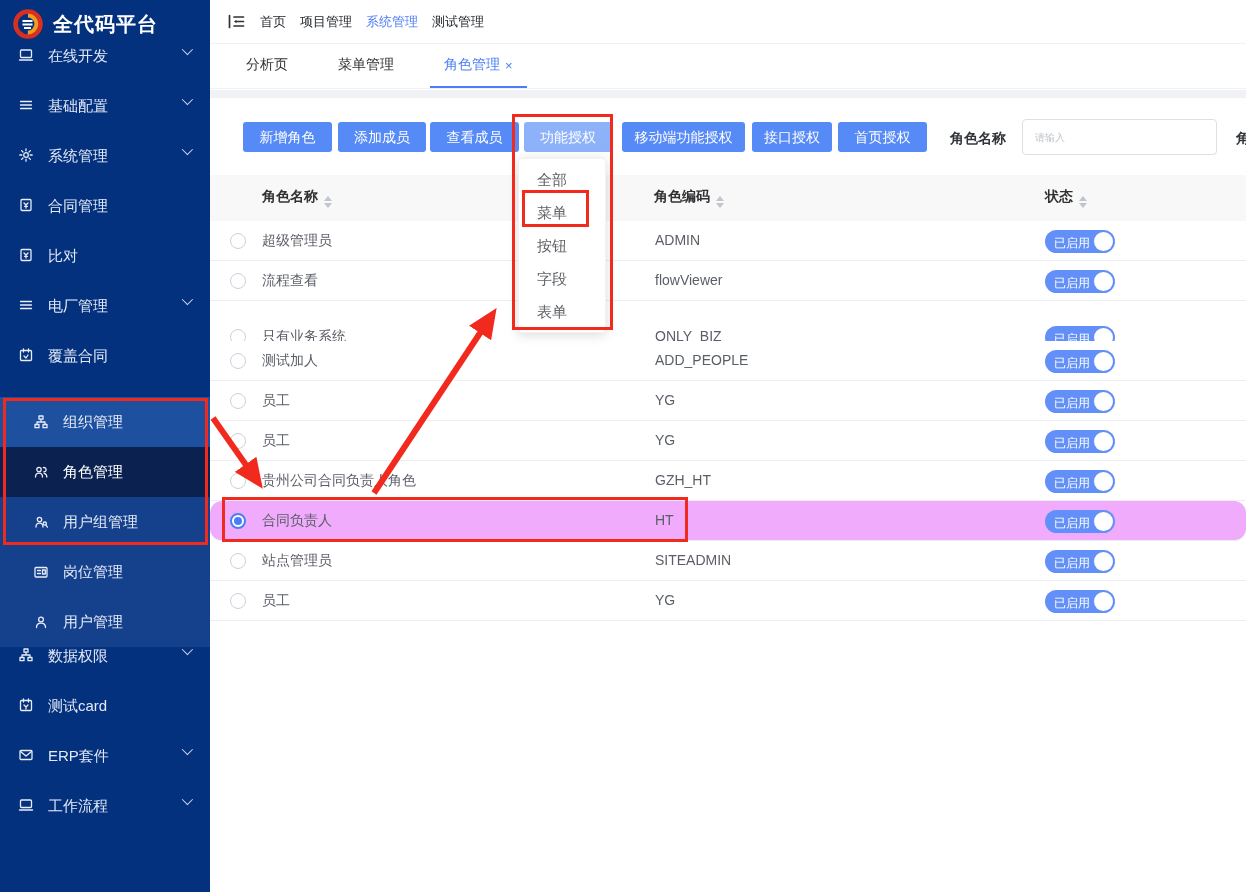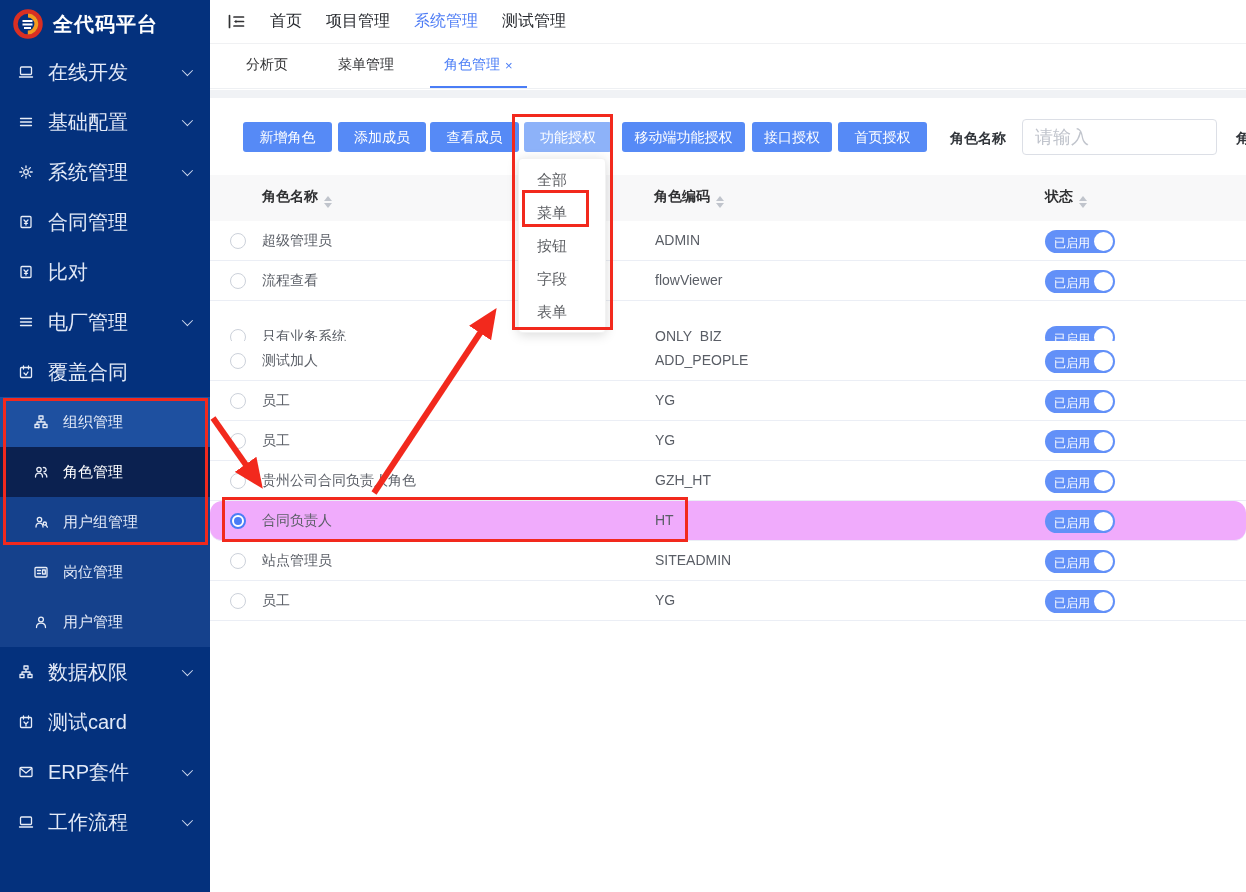--- a/index.html
+++ b/index.html
@@ -5,51 +5,51 @@
   * { box-sizing: border-box; margin: 0; padding: 0; }
   html,body { width:1246px; height:892px; }
   body { font-family:"Liberation Sans","DejaVu Sans",sans-serif; background:#fff; position:relative; overflow:hidden; }
   .screen { position:absolute; inset:0; width:1246px; height:892px; overflow:hidden; }
 
   
   .sidebar { position:absolute; left:0; top:0; width:210px; height:892px; background:#04317d; z-index:10; }
   .logo-row { height:48px; display:flex; align-items:center; padding-left:12px; }
   .logo-title { color:#fff; font-size:20px; font-weight:bold; margin-left:9px; letter-spacing:1px; }
   .menu { position:absolute; top:47px; left:0; right:0; }
-  .m-item { height:50px; display:flex; align-items:center; padding:0 16px 0 18px; color:#e2e9f7; font-size:20px; cursor:pointer; }
+  .m-item { height:50px; display:flex; padding:0 16px 0 18px; color:#e2e9f7; font-size:15px; cursor:pointer; }
   .m-item .icon { width:16px; height:16px; flex:0 0 16px; display:flex; }
   .m-item .lab { margin-left:14px; flex:1; white-space:nowrap; }
   .chev { width:8px; height:8px; border-right:1.6px solid #cfd9ee; border-bottom:1.6px solid #cfd9ee; margin-right:4px; }
   .chev.down { transform:rotate(45deg) translateY(-2px); }
   .chev.up { transform:rotate(-135deg) translateY(-2px); }
   .submenu { background:#15418c; }
   .s-item { height:50px; display:flex; align-items:center; padding:0 16px 0 33px; color:#e2e9f7; font-size:15px; cursor:pointer; }
   .s-item .icon { width:16px; height:16px; flex:0 0 16px; display:flex; }
   .s-item .lab { margin-left:14px; }
   .s-item.highlight { background:#1e50a0; }
   .s-item.active { background:#0b2150; color:#fff; }
   svg.ic { stroke:#e8edf7; fill:none; stroke-width:1.3; stroke-linecap:round; stroke-linejoin:round; }
 
   
   .main { position:absolute; left:210px; top:0; width:1036px; height:892px; background:#fff; overflow:hidden; }
   .topnav { position:absolute; left:0; top:0; right:0; height:44px; border-bottom:1px solid #f0f1f3; display:flex; align-items:center; }
   .fold { margin-left:17px; display:flex; cursor:pointer; }
-  .nav-item { font-size:16px; color:#26292e; margin-left:24px; cursor:pointer;font-family:Liberation Serif, serif; }
+  .nav-item { font-size:13px; color:#26292e; margin-left:14px; cursor:pointer;font-family:Liberation Serif, serif; }
   .nav-item.active { color:#4f7df5; }
   .tabbar { position:absolute; left:0; top:44px; right:0; height:45px; border-bottom:1px solid #eef0f3; display:flex; align-items:stretch; }
   .tab { font-size:14px; color:#303133; margin-left:22px; display:flex; align-items:center; padding:0 14px; cursor:pointer; border-bottom:2px solid transparent; }
   .tab.active { color:#4a7df6; border-bottom-color:#4a7df6; }
   .tab .x { margin-left:5px; font-size:13px; color:#4a7df6; }
   .graystrip { position:absolute; left:0; top:90px; right:0; height:8px; background:#f0f2f5; }
 
   
   .btn { position:absolute; top:122px; height:30px; background:#568af6; color:#fff; font-size:14px; border:none; border-radius:3px; cursor:pointer; text-align:center; line-height:30px; white-space:nowrap; }
   .btn.light { background:#8db2f9; }
   .filter-label { position:absolute; top:130px; left:740px; font-size:14px; color:#32363b; font-weight:bold; }
-  .filter-input { position:absolute; top:119px; left:812px; width:195px; height:36px; border:1px solid #dcdfe6; border-radius:4px; font-size:18px; padding:0 12px; color:#606266; outline:none; }
+  .filter-input { position:absolute; top:119px; left:812px; width:195px; height:36px; border:1px solid #dcdfe6; border-radius:4px; font-size:10px; padding:0 12px; color:#606266; outline:none; }
   .filter-input::placeholder { color:#c0c4cc; }
   .clipped-label { position:absolute; top:130px; left:1026px; font-size:14px; color:#32363b; font-weight:bold; white-space:nowrap; }
 
   
   .thead { position:absolute; left:0; top:175px; right:0; height:46px; background:#f8f8f9; }
   .th { position:absolute; top:13px; font-size:14px; font-weight:bold; color:#303133; cursor:pointer; }
   .carets { display:inline-flex; flex-direction:column; gap:2px; margin-left:6px; }
   .c-up { width:0; height:0; border-left:4px solid transparent; border-right:4px solid transparent; border-bottom:5px solid #c0c4cc; }
   .c-down { width:0; height:0; border-left:4px solid transparent; border-right:4px solid transparent; border-top:5px solid #c0c4cc; }
   .trow { position:absolute; left:0; right:0; height:40px; border-bottom:1px solid #ebeef5; background:#fff; cursor:pointer; }

